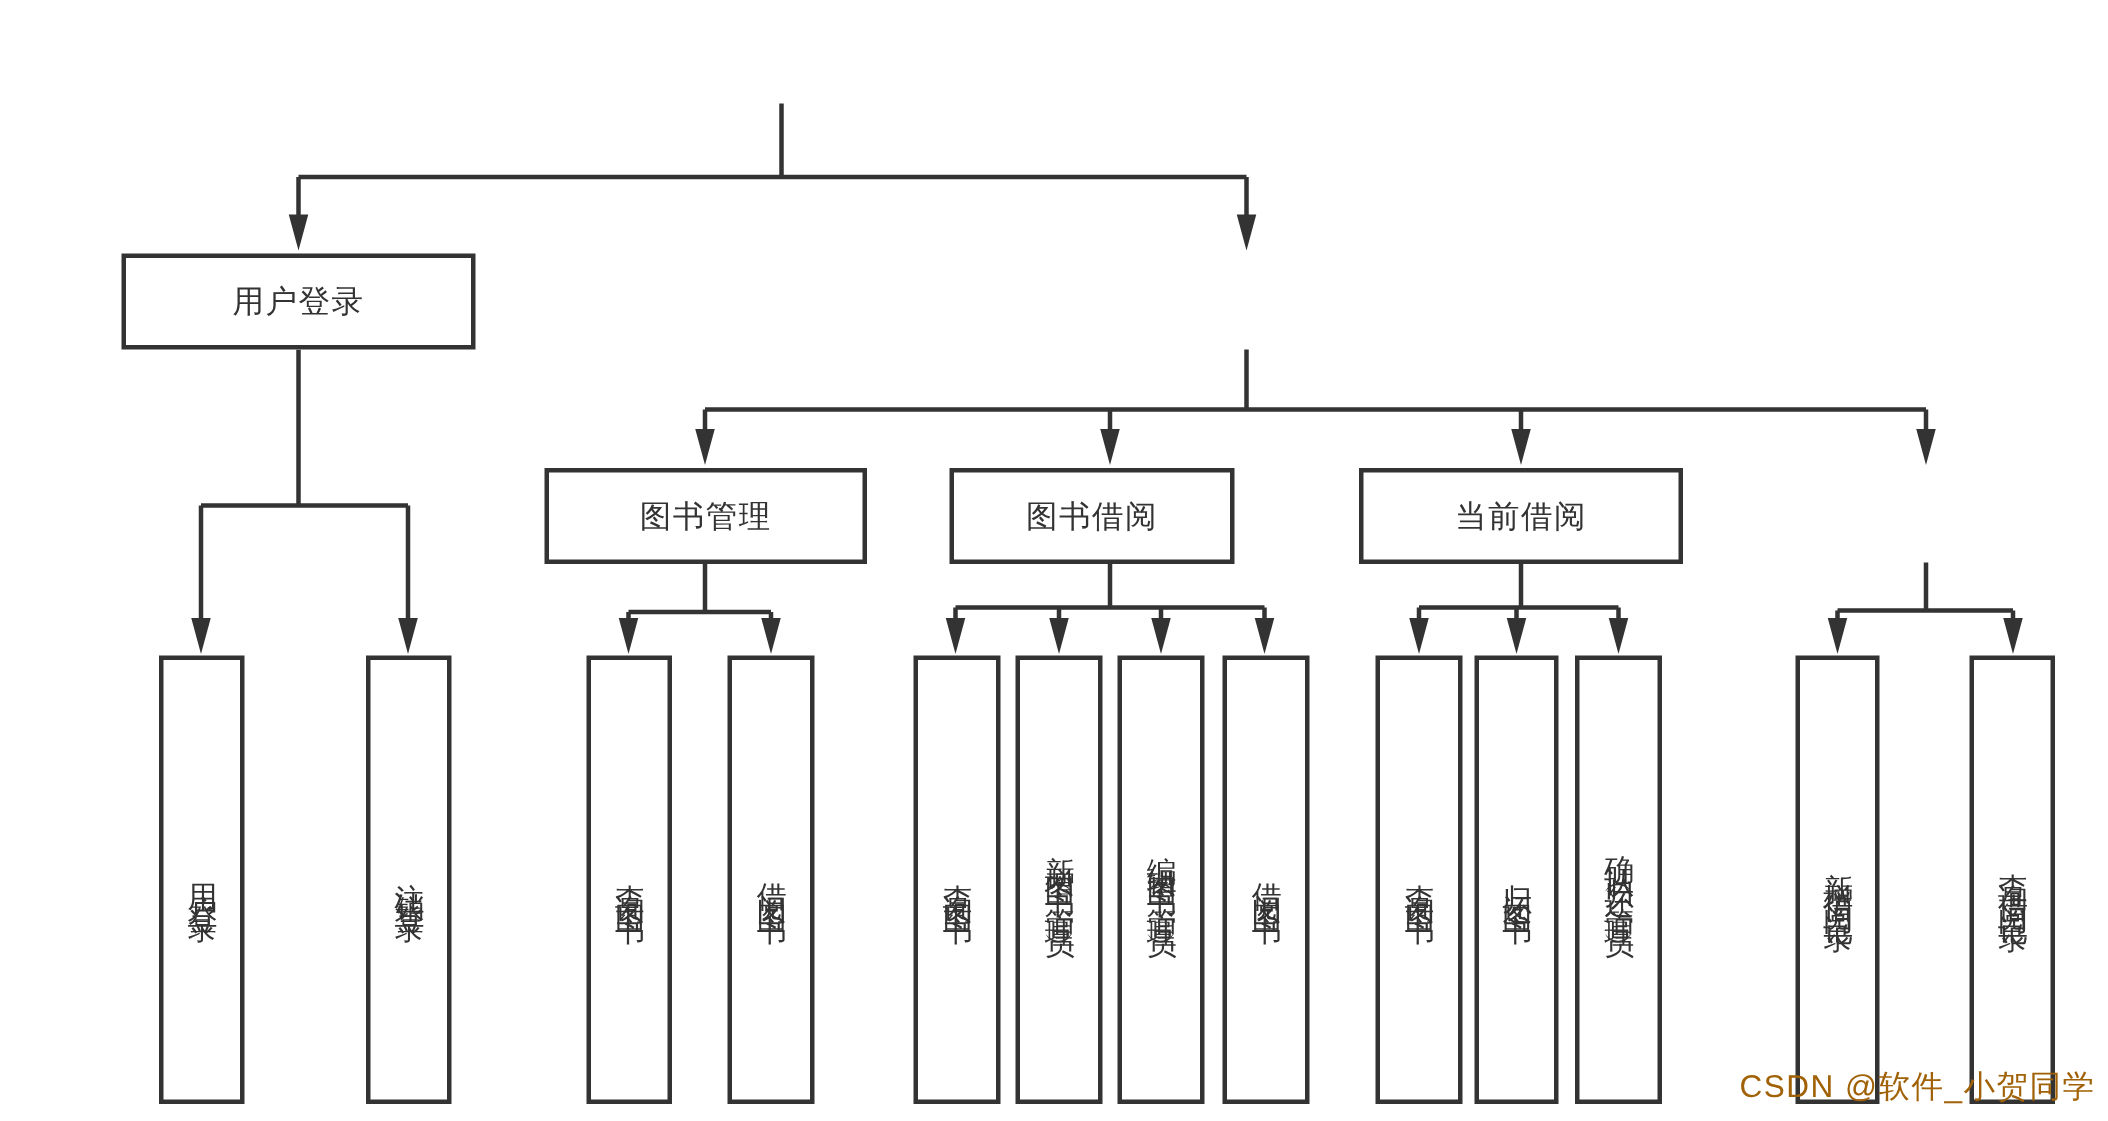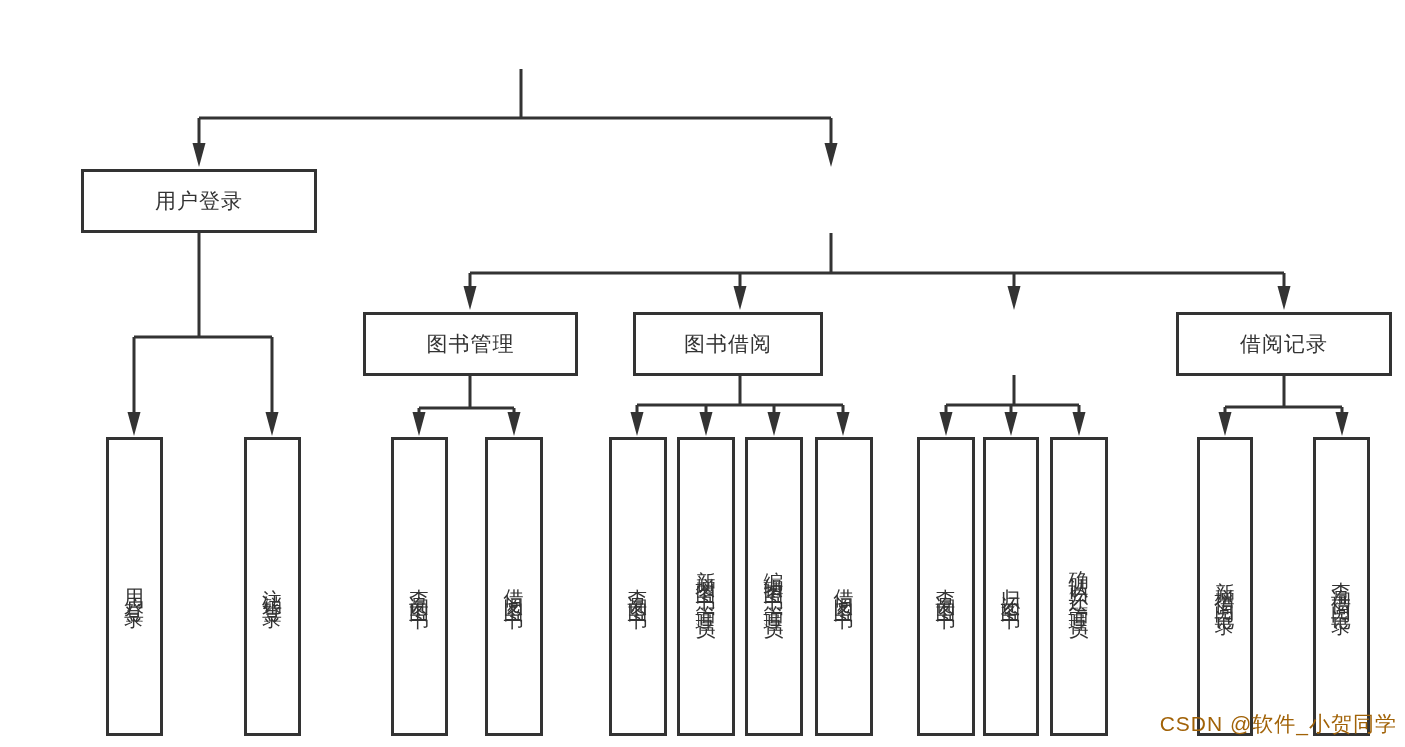--- a/index.html
+++ b/index.html
@@ -130,22 +130,22 @@
   <div class="node h b-login">
     <span>用户登录</span>
   </div>
 
   <div class="node h b-rec">
     <span>图书管理</span>
   </div>
   <div class="node h b-bor">
     <span>图书借阅</span>
   </div>
-  <div class="node h b-hist">
-    <span>借阅记录</span>
+  <div class="node h b-cur">
+    <span>当前借阅</span>
   </div>
 
   <div class="node v leaf b-l1">
     <span>用户登录</span>
   </div>
   <div class="node v leaf b-l2">
     <span>注销登录</span>
   </div>
 
   <div class="node v leaf b-l3">

